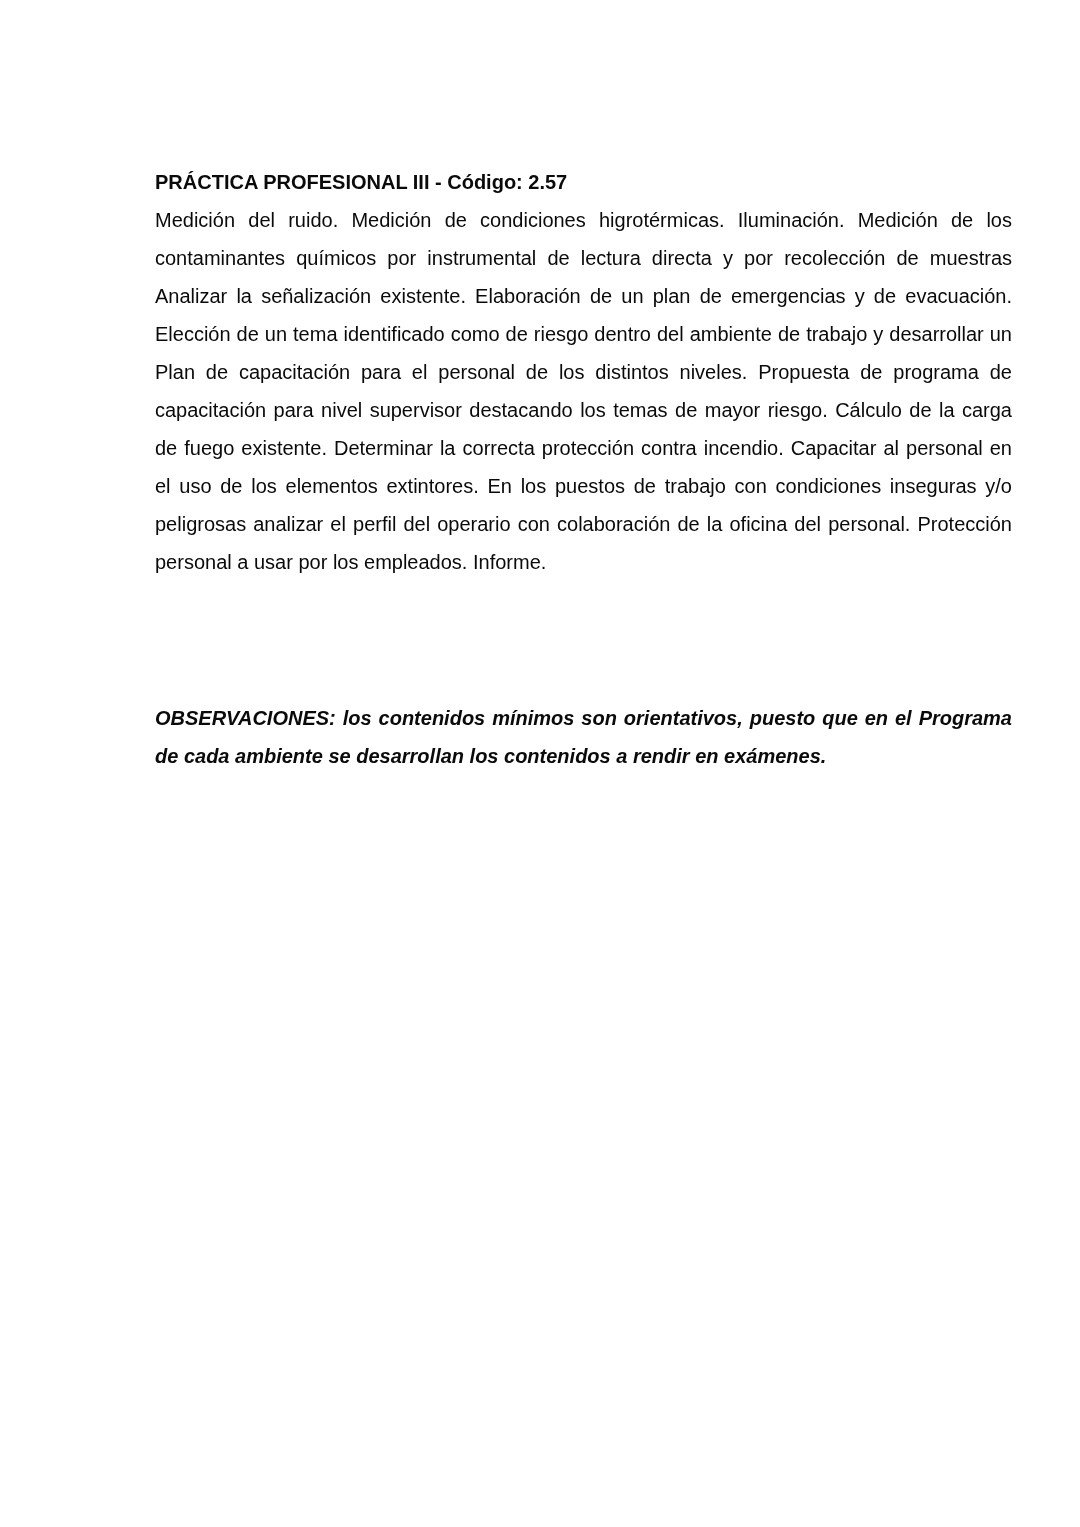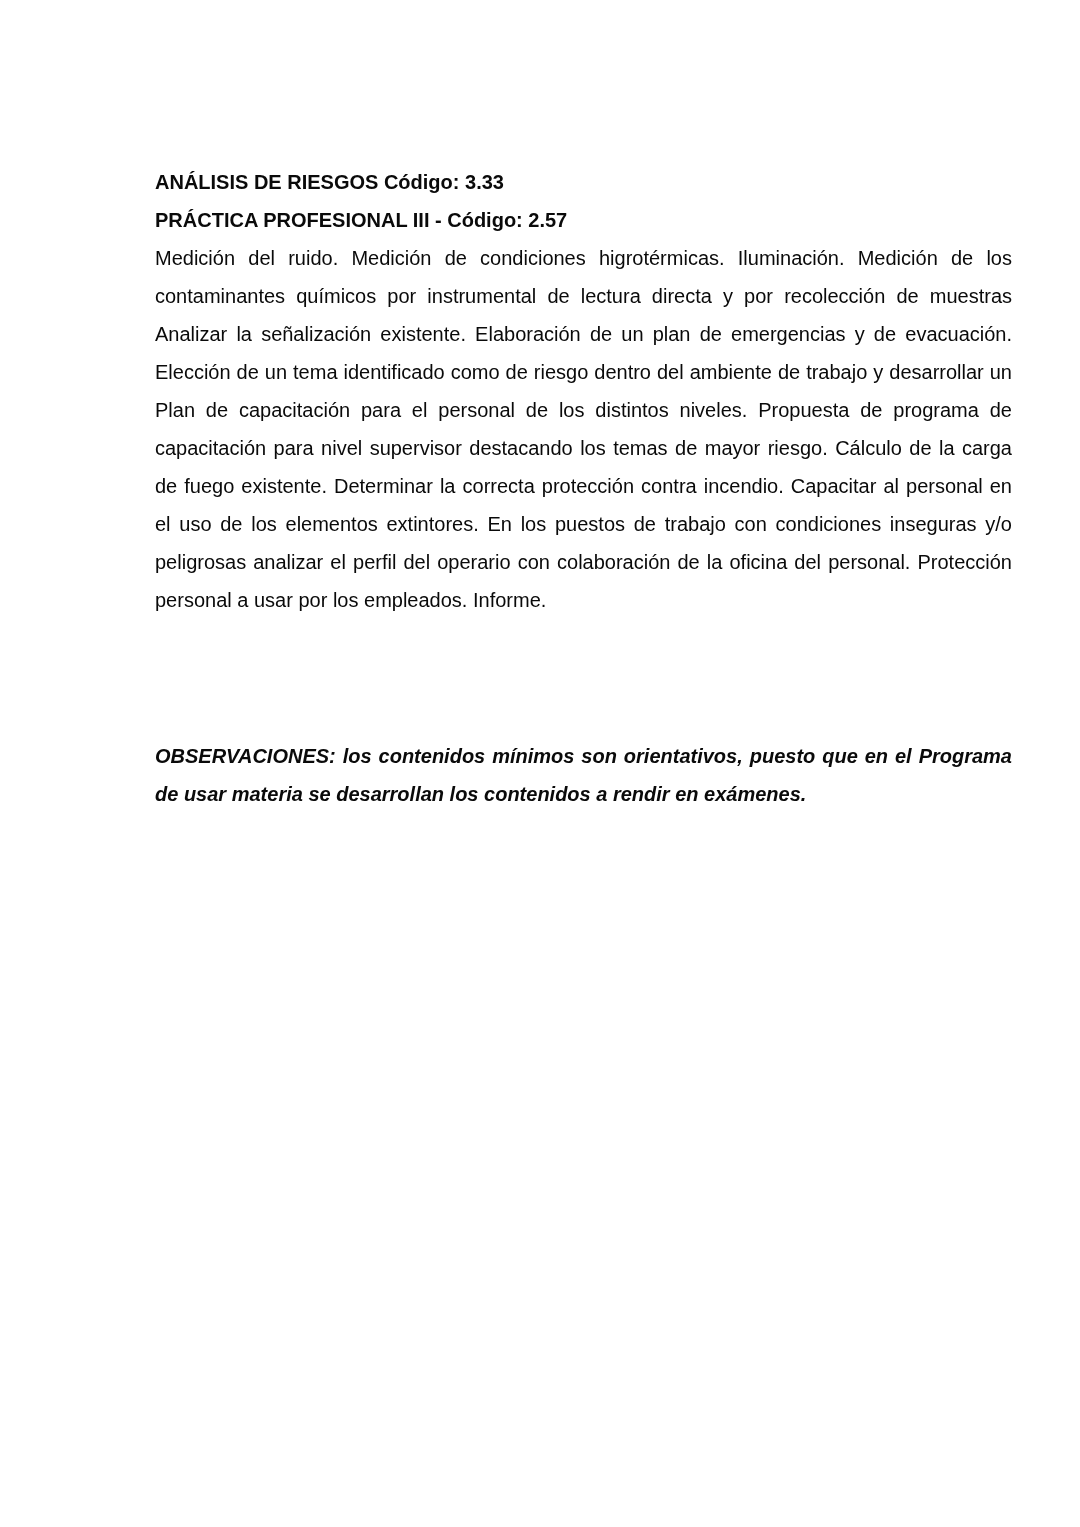--- a/index.html
+++ b/index.html
@@ -31,21 +31,20 @@
     margin-top: 118px;
     font-weight: bold;
     font-style: italic;
     text-align: justify;
   }
 </style>
 </head>
 <body>
 
 <div class="page">
-  <div class="heading">ANÁLISIS DE RIESGOS Código: 3.33</div>
 
 
   <div class="heading">PRÁCTICA PROFESIONAL III - Código: 2.57</div>
 
   <div class="para">Medición del ruido. Medición de condiciones higrotérmicas. Iluminación. Medición de los contaminantes químicos por instrumental de lectura directa y por recolección de muestras Analizar la señalización existente. Elaboración de un plan de emergencias y de evacuación. Elección de un tema identificado como de riesgo dentro del ambiente de trabajo y desarrollar un Plan de capacitación para el personal de los distintos niveles. Propuesta de programa de capacitación para nivel supervisor destacando los temas de mayor riesgo. Cálculo de la carga de fuego existente. Determinar la correcta protección contra incendio. Capacitar al personal en el uso de los elementos extintores. En los puestos de trabajo con condiciones inseguras y/o peligrosas analizar el perfil del operario con colaboración de la oficina del personal. Protección personal a usar por los empleados. Informe.</div>
 
-  <div class="observations">OBSERVACIONES: los contenidos mínimos son orientativos, puesto que en el Programa de usar materia se desarrollan los contenidos a rendir en exámenes.</div>
+  <div class="observations">OBSERVACIONES: los contenidos mínimos son orientativos, puesto que en el Programa de cada ambiente se desarrollan los contenidos a rendir en exámenes.</div>
 </div>
 
 </body></html>

